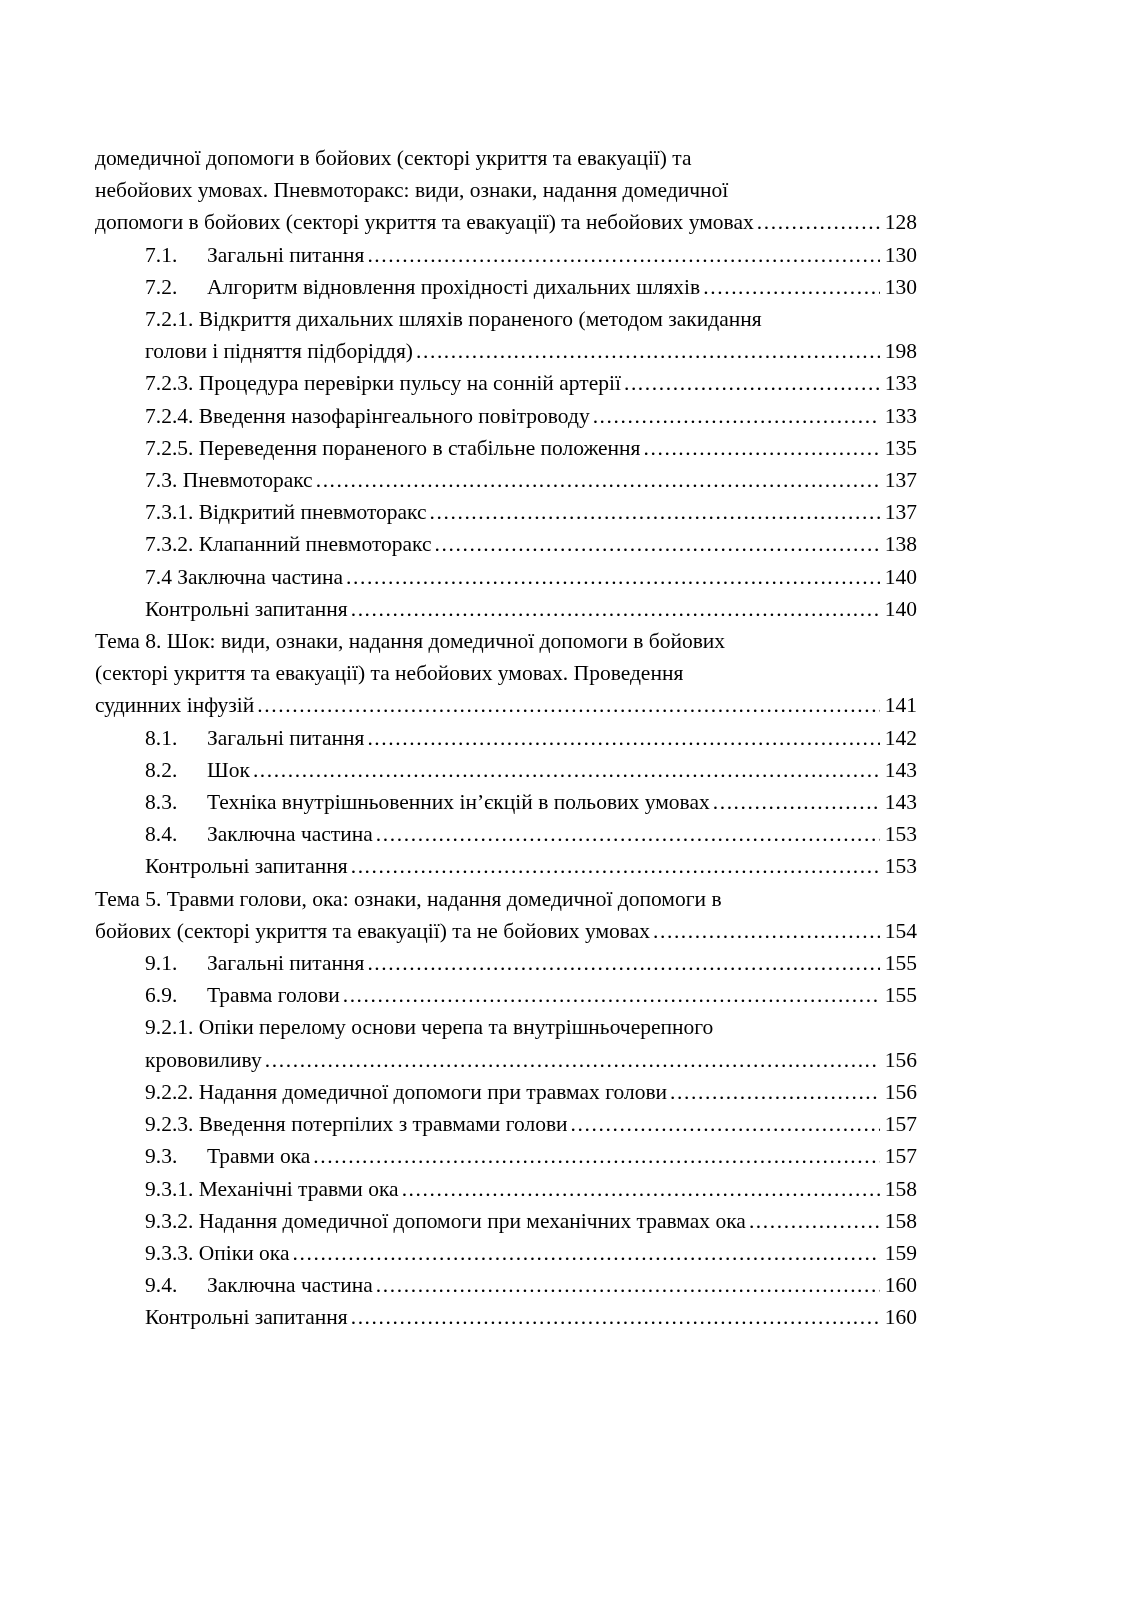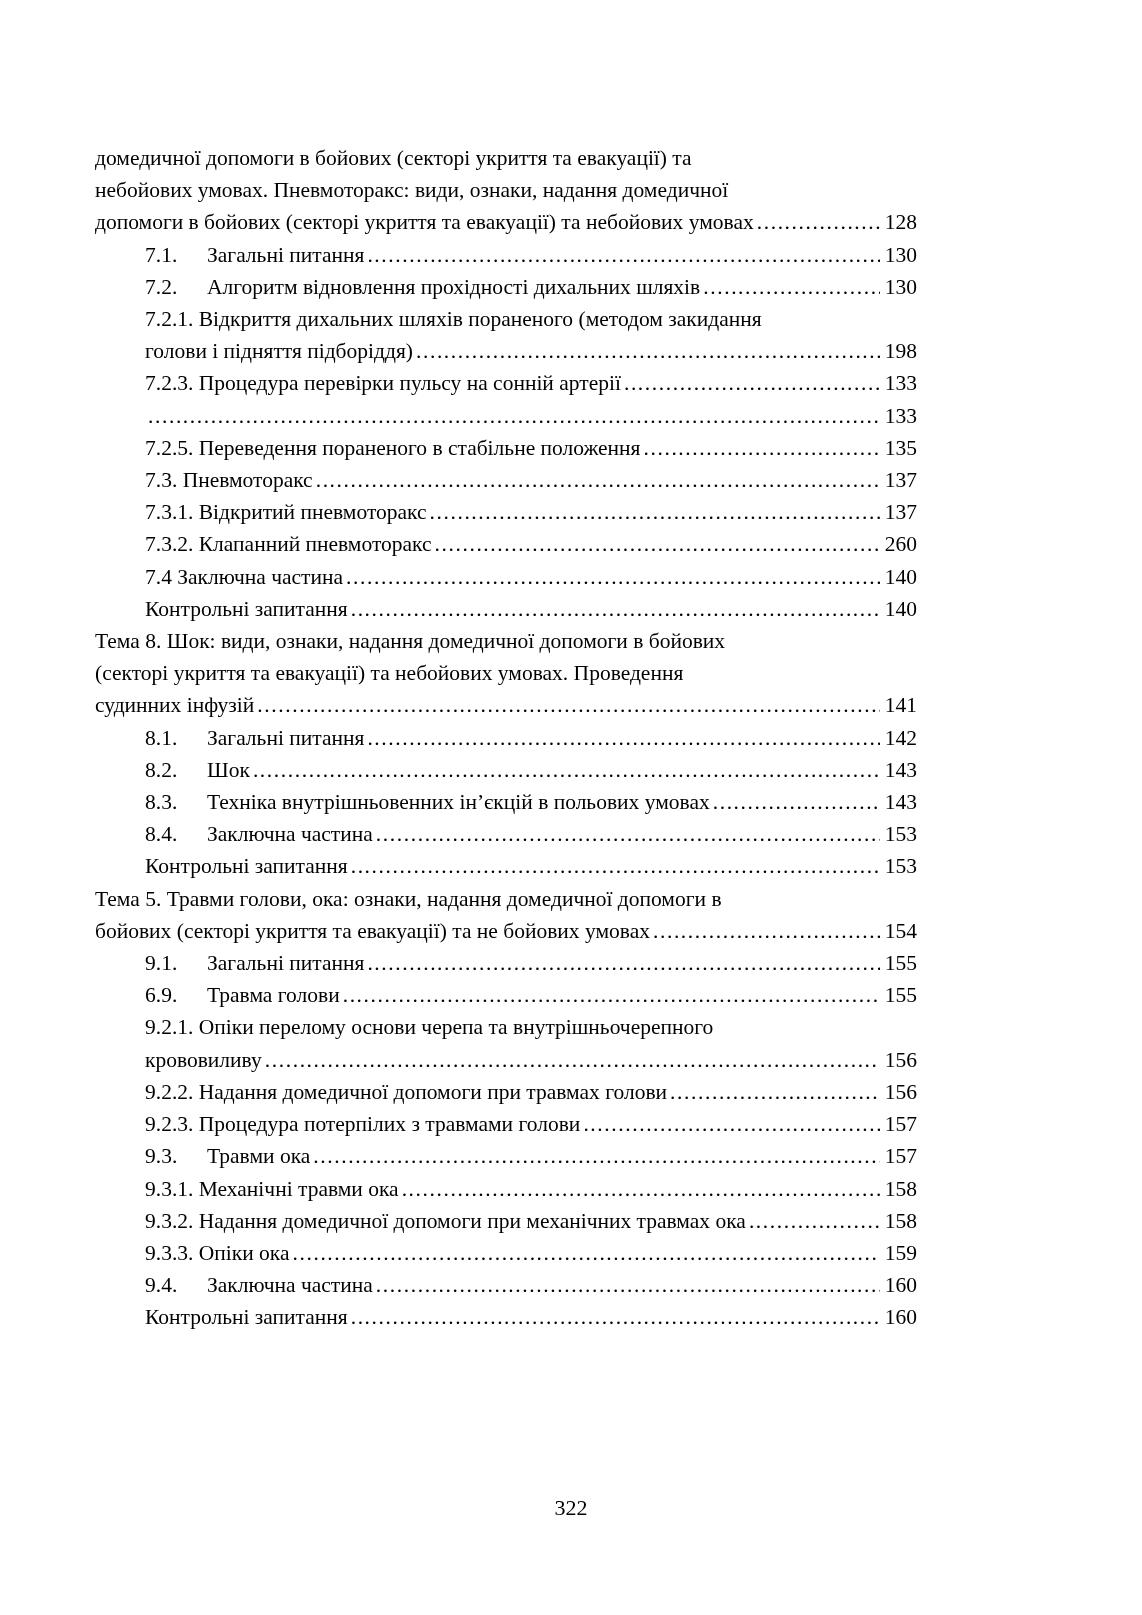--- a/index.html
+++ b/index.html
@@ -103,20 +103,21 @@
     <span class="pg">198</span>
   </div>
       <div class="toc-line ind">
 
     <span class="txt">7.2.3. Процедура перевірки пульсу на сонній артерії</span>
     <span class="dots"></span>
     <span class="pg">133</span>
   </div>
       <div class="toc-line ind">
 
+    <span class="txt">7.2.4. Введення назофарінгеального повітроводу</span>
     <span class="dots"></span>
     <span class="pg">133</span>
   </div>
       <div class="toc-line ind">
 
     <span class="txt">7.2.5. Переведення пораненого в стабільне положення</span>
     <span class="dots"></span>
     <span class="pg">135</span>
   </div>
       <div class="toc-line ind">
@@ -128,21 +129,21 @@
       <div class="toc-line ind">
 
     <span class="txt">7.3.1. Відкритий пневмоторакс</span>
     <span class="dots"></span>
     <span class="pg">137</span>
   </div>
       <div class="toc-line ind">
 
     <span class="txt">7.3.2. Клапанний пневмоторакс</span>
     <span class="dots"></span>
-    <span class="pg">260</span>
+    <span class="pg">138</span>
   </div>
       <div class="toc-line ind">
 
     <span class="txt">7.4 Заключна частина</span>
     <span class="dots"></span>
     <span class="pg">140</span>
   </div>
       <div class="toc-line ind">
 
     <span class="txt">Контрольні запитання</span>
@@ -230,21 +231,21 @@
     <span class="pg">156</span>
   </div>
       <div class="toc-line ind">
 
     <span class="txt">9.2.2. Надання домедичної допомоги при травмах голови</span>
     <span class="dots"></span>
     <span class="pg">156</span>
   </div>
       <div class="toc-line ind">
 
-    <span class="txt">9.2.3. Процедура потерпілих з травмами голови</span>
+    <span class="txt">9.2.3. Введення потерпілих з травмами голови</span>
     <span class="dots"></span>
     <span class="pg">157</span>
   </div>
       <div class="toc-line ind">
     <span class="num">9.3.</span>
     <span class="txt">Травми ока</span>
     <span class="dots"></span>
     <span class="pg">157</span>
   </div>
       <div class="toc-line ind">
@@ -271,16 +272,13 @@
     <span class="dots"></span>
     <span class="pg">160</span>
   </div>
       <div class="toc-line ind">
 
     <span class="txt">Контрольні запитання</span>
     <span class="dots"></span>
     <span class="pg">160</span>
   </div>
     </main>
-  <footer class="footer">
-    <span>322</span>
-  </footer>
 </div>
 
 </body></html>

